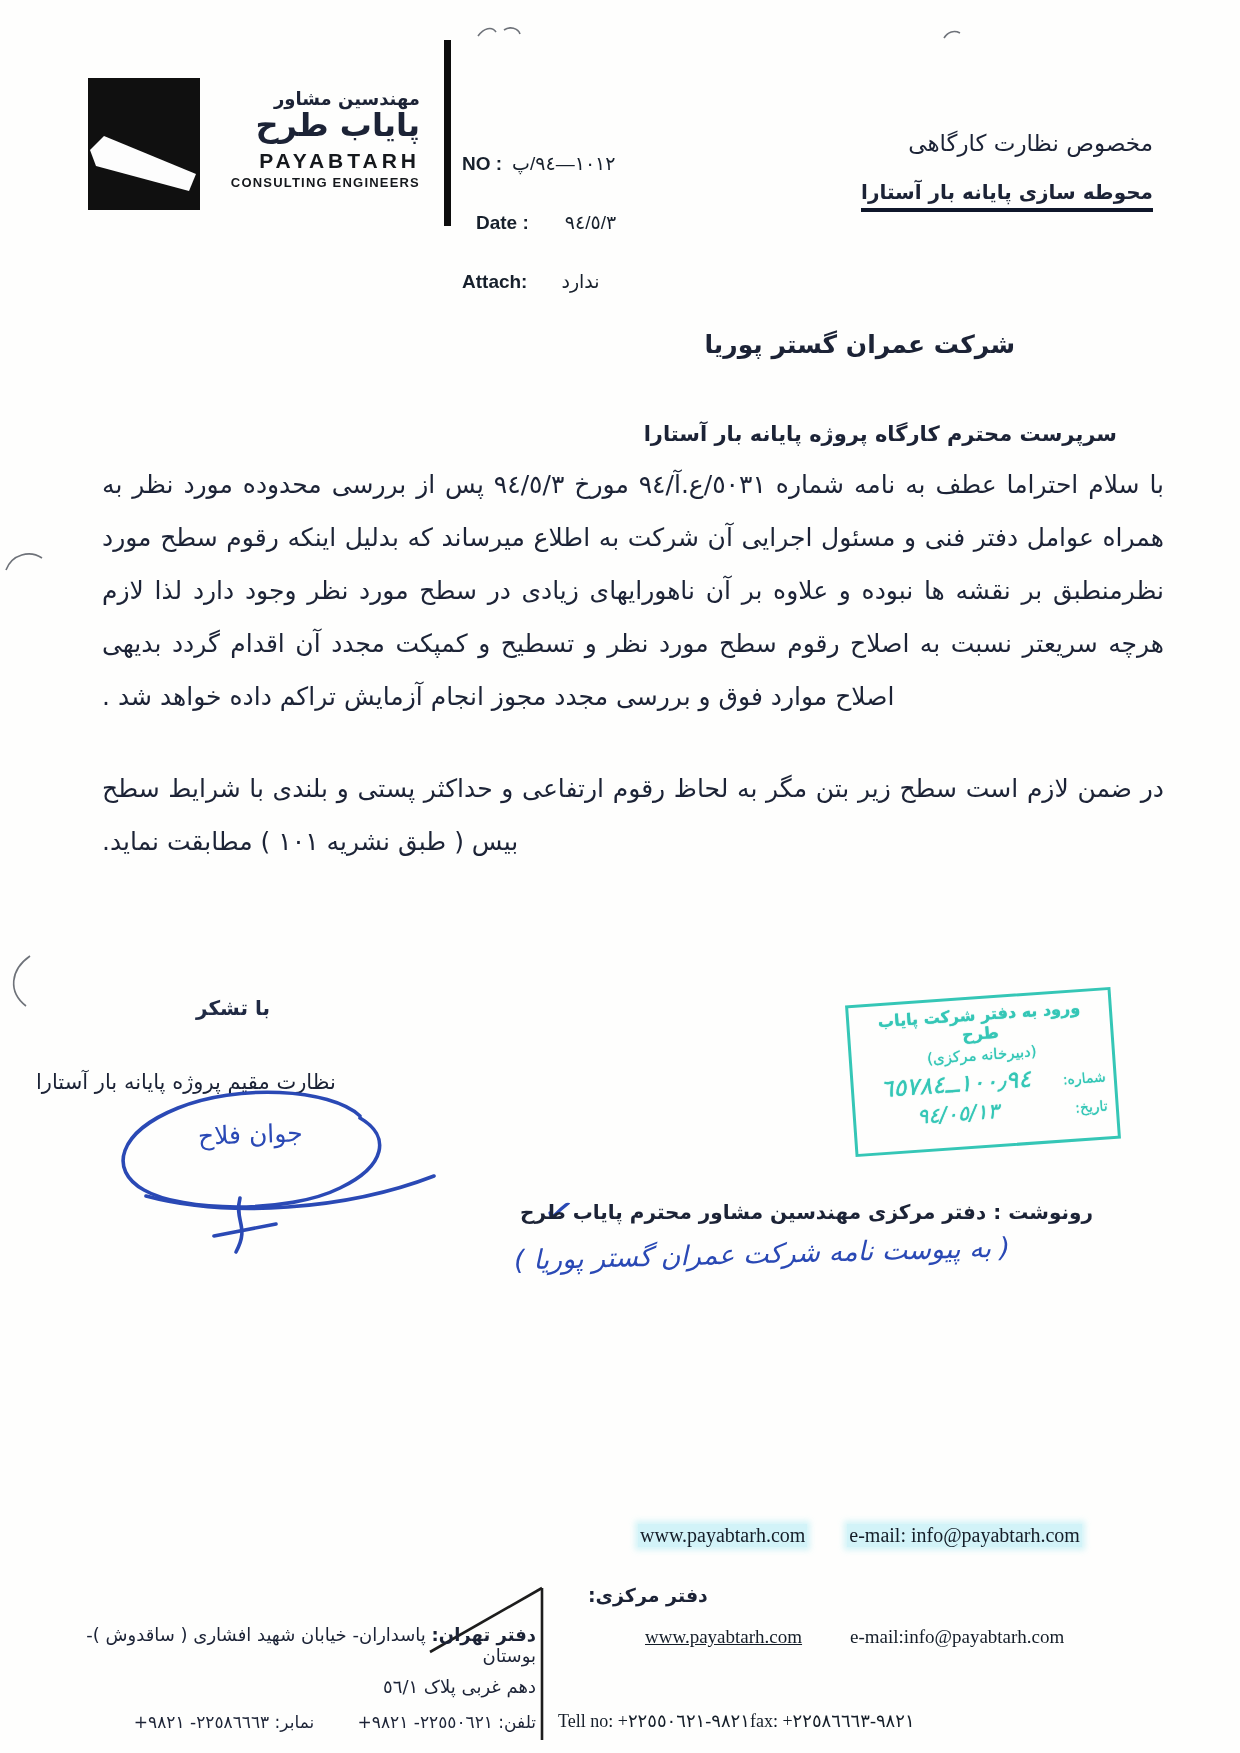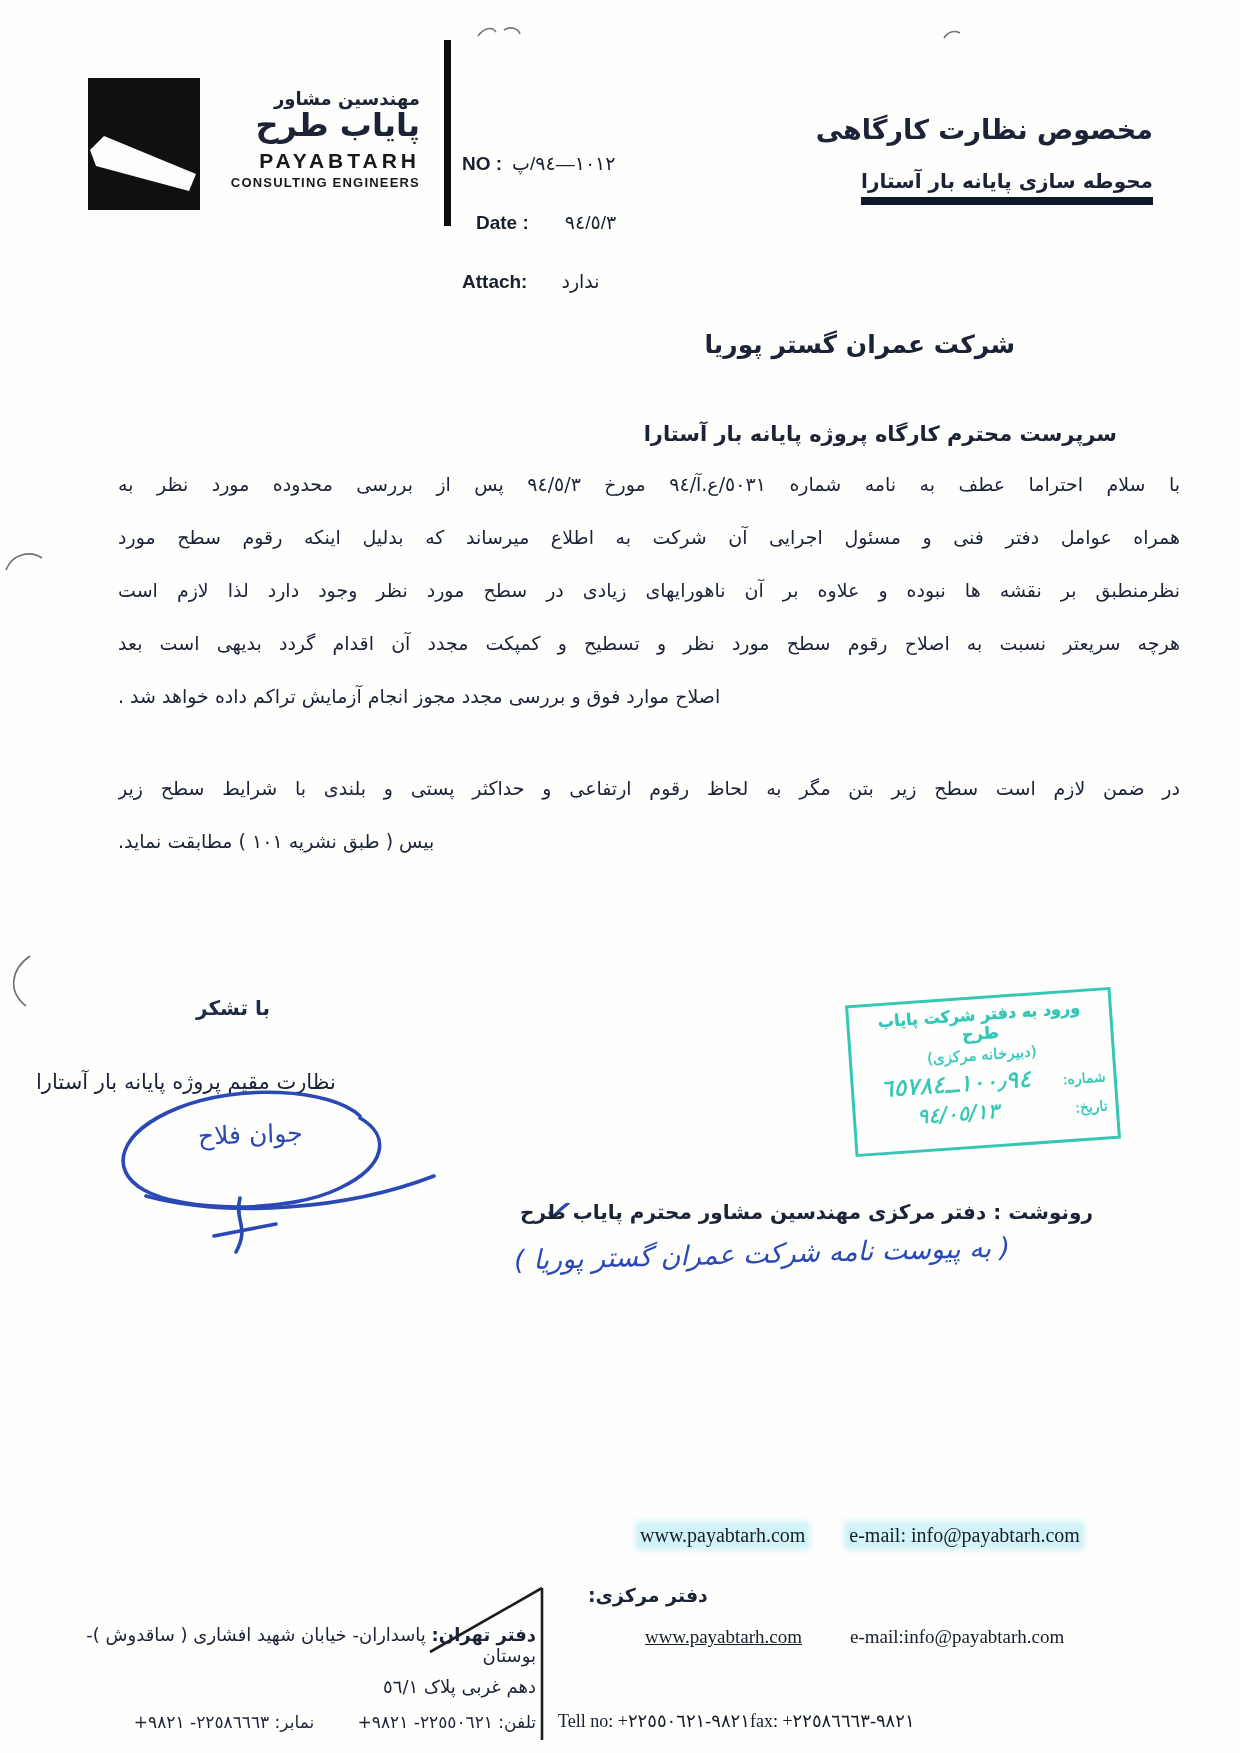--- a/index.html
+++ b/index.html
@@ -30,28 +30,28 @@
   .fields{left:462px;top:116px;width:240px;font-family:"Liberation Sans","DejaVu Sans",sans-serif;
           font-size:19px;color:#17202c;}
   .frow{display:flex;align-items:flex-end;margin-bottom:17px;margin-top:36px;}
   .flabel{font-weight:bold;}
   .fvalue{direction:rtl;unicode-bidi:embed;margin-right:0;}
   .frow.no .fvalue{margin-left:10px;}
   .frow.date .flabel{margin-left:14px;}
   .frow.date .fvalue{margin-left:36px;}
   .frow.attach .fvalue{margin-left:34px;}
   .hdr-right{right:87px;top:114px;text-align:right;}
-  .hdr-right-l1{font-size:27px;font-weight:bold;}
+  .hdr-right-l1{font-size:23px;font-weight:normal;margin-top:16px;}
   .hdr-right-l2{font-size:20px;font-weight:bold;margin-top:24px;
-                border-bottom:8px solid #0f172a;padding-bottom:4px;display:inline-block;}
+                border-bottom:4px solid #0f172a;padding-bottom:4px;display:inline-block;}
 
   
   .title{right:225px;top:330px;font-size:25px;font-weight:bold;}
   .subtitle{right:123px;top:422px;font-size:21px;font-weight:bold;}
-  .para{right:60px;width:1062px;font-size:19px;}
+  .para{right:76px;width:1062px;font-size:25px;}
   .p1{top:458px;}
   .p2{top:762px;}
   .bl{height:53px;line-height:53px;white-space:nowrap;}
   .jl{text-align:justify;text-align-last:justify;white-space:normal;height:53px;line-height:53px;overflow:hidden;}
   .ll{text-align:left;}
 
   .closing{left:196px;top:996px;font-size:20px;font-weight:bold;color:#202a44;}
   .signer-role{left:36px;top:1070px;font-size:21px;}
   .sig-svg{left:88px;top:1076px;width:372px;height:182px;}
   .sig-name{left:198px;top:1120px;font-size:25px;color:var(--pen_blue);

